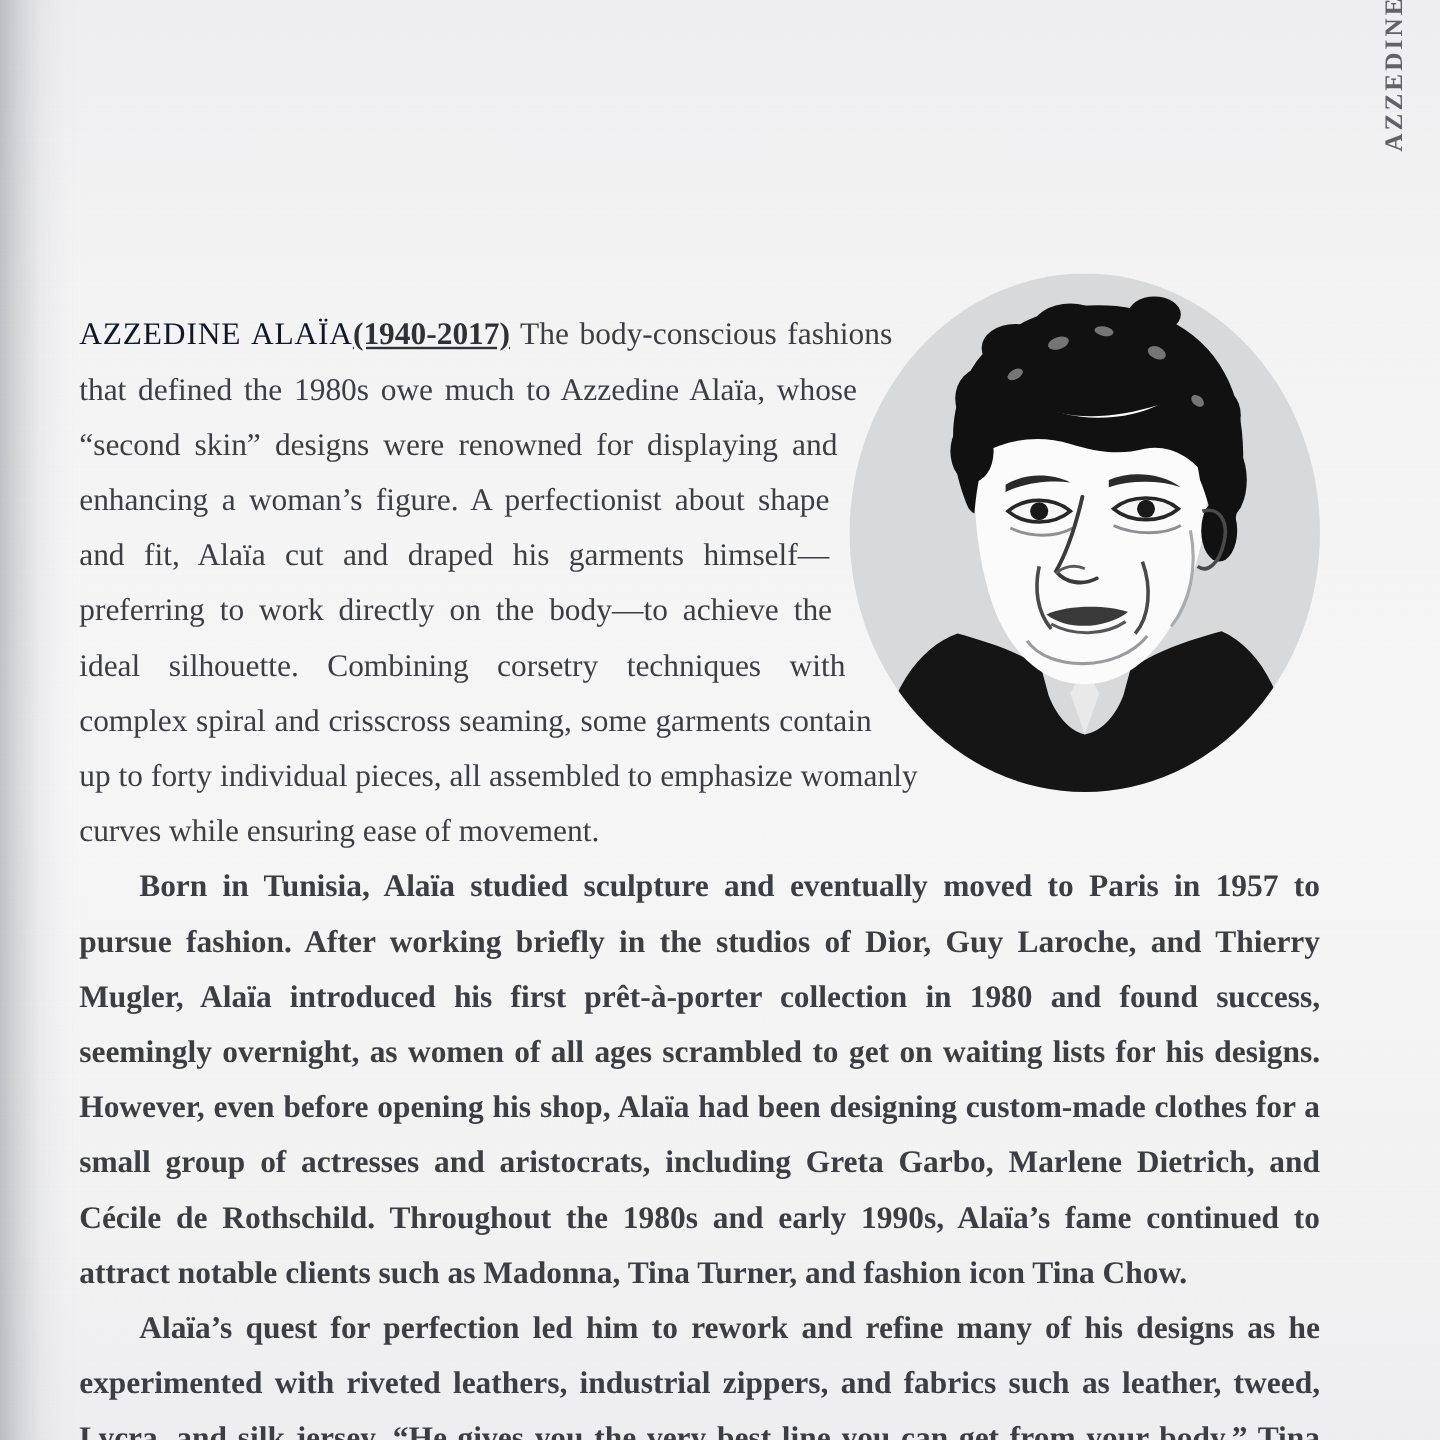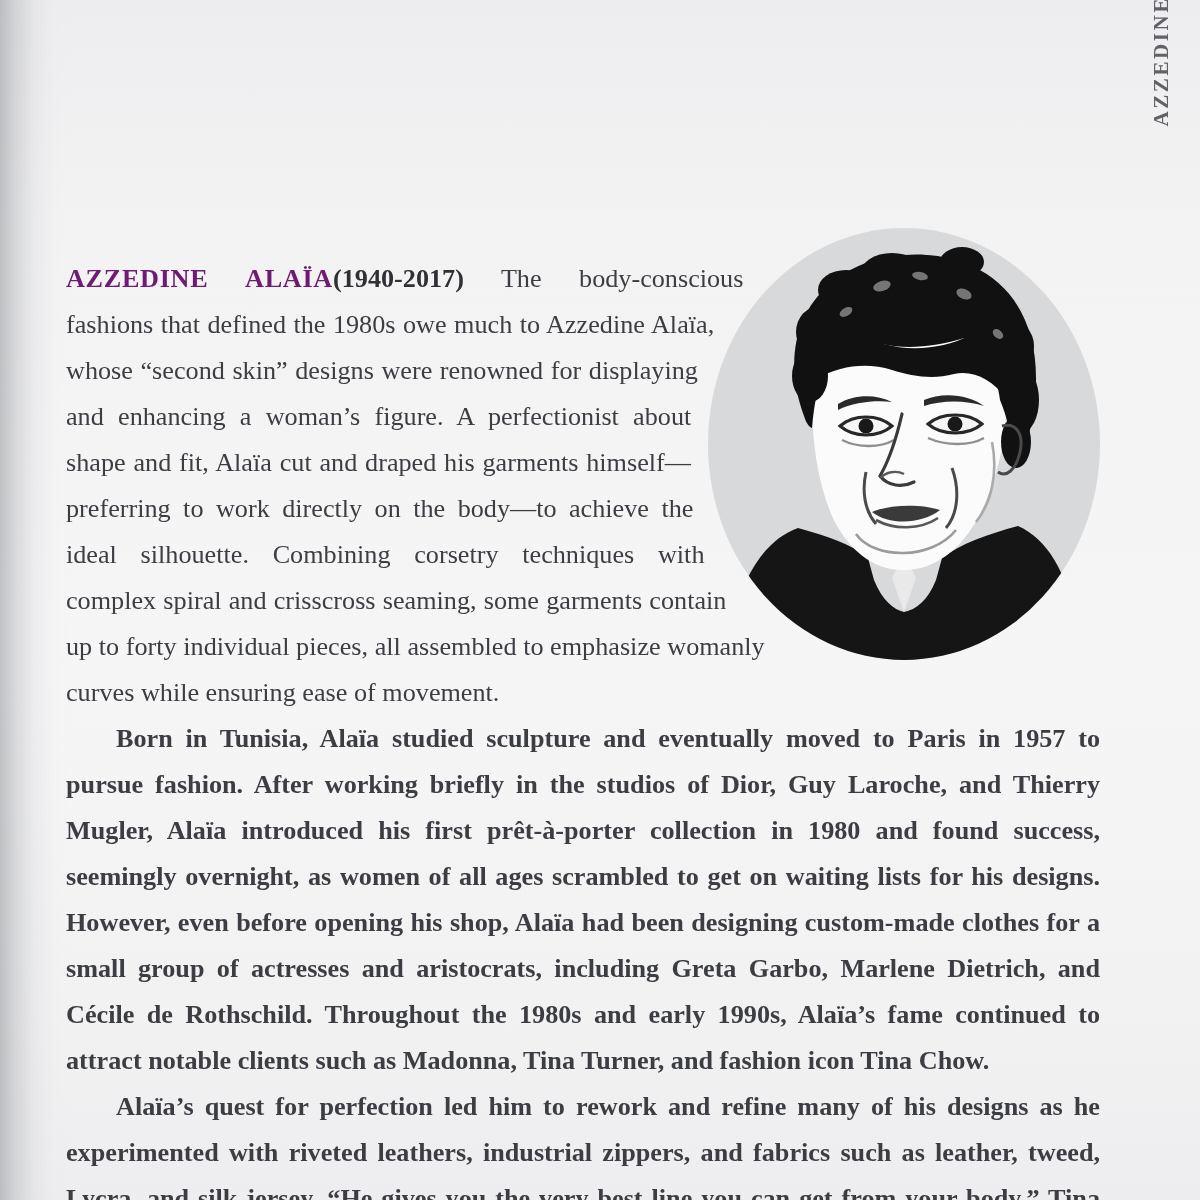--- a/index.html
+++ b/index.html
@@ -111,28 +111,29 @@
 
   #article p {
     margin: 0;
   }
   #article p.indent {
     text-indent: 50px;
     font-weight: bold;
   }
 
   .lede-name {
-    font-weight: 700;
+    font-weight: 400;
     font-variant: small-caps;
     letter-spacing: 0.7px;
-    color: #701a75;
+    color: #0f172a;
   }
   .lede-dates {
     font-weight: 700;
     color: #2f3136;
+    text-decoration: underline;
   }
 </style>
 </head>
 <body>
 
 <div id="page">
 
   <div id="paper-tint"></div>
   <div id="gutter-shadow"></div>
 

